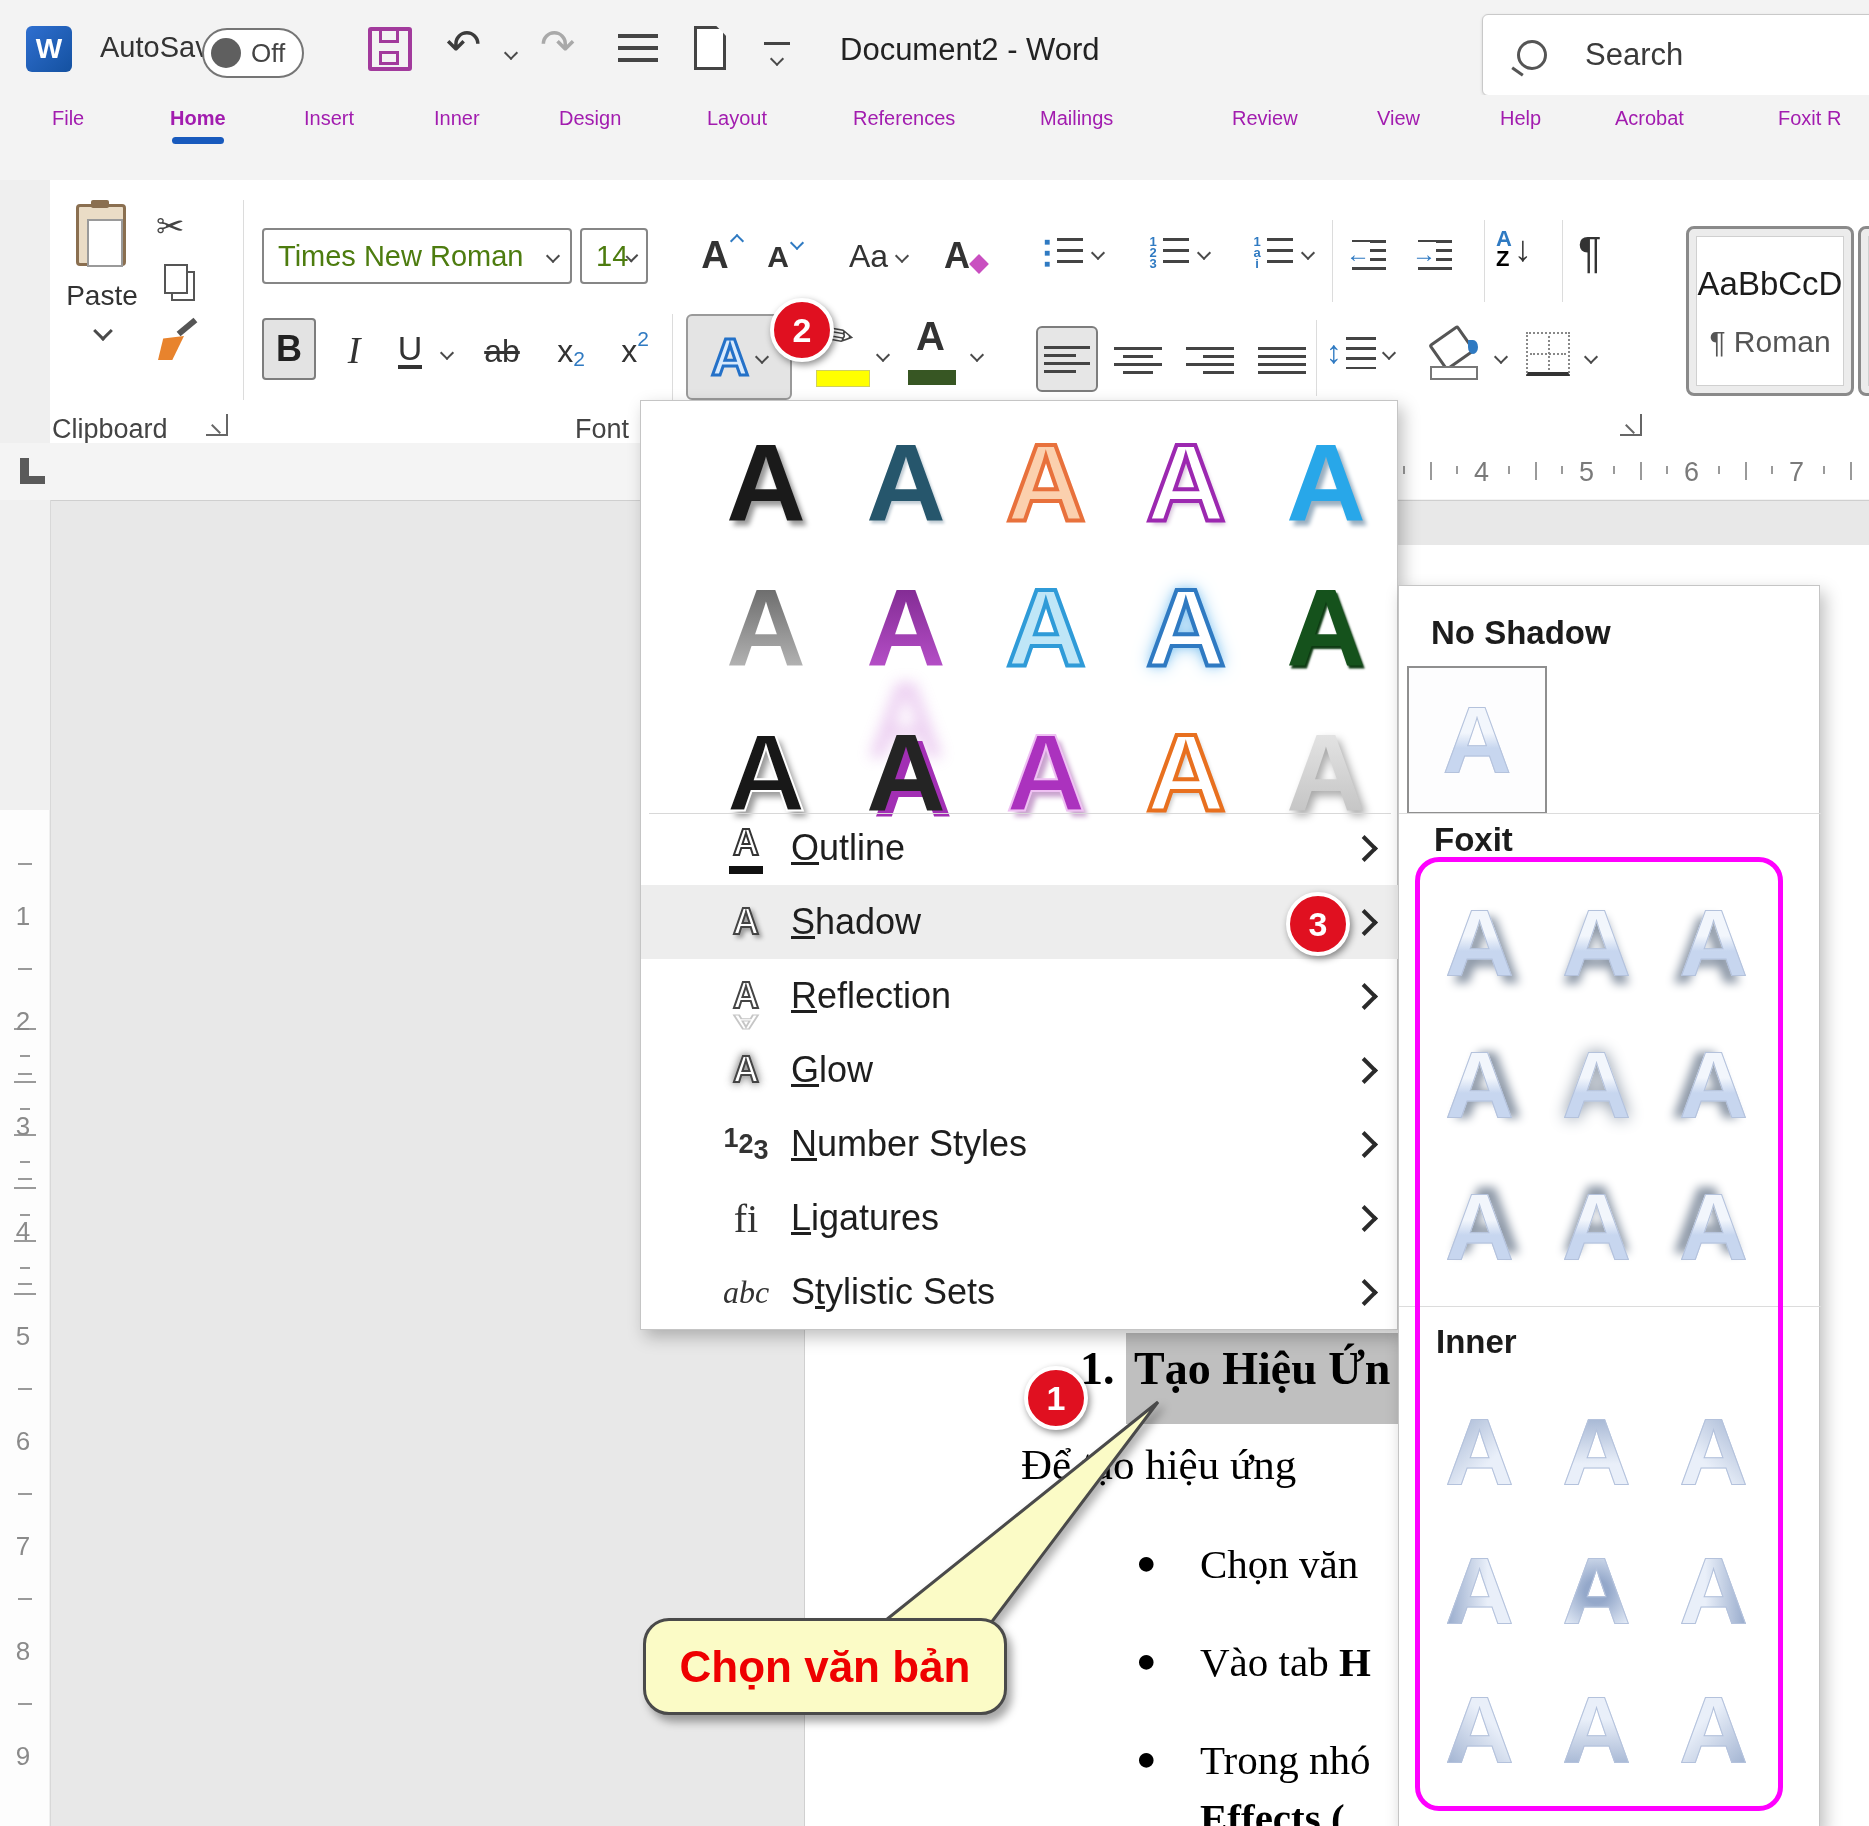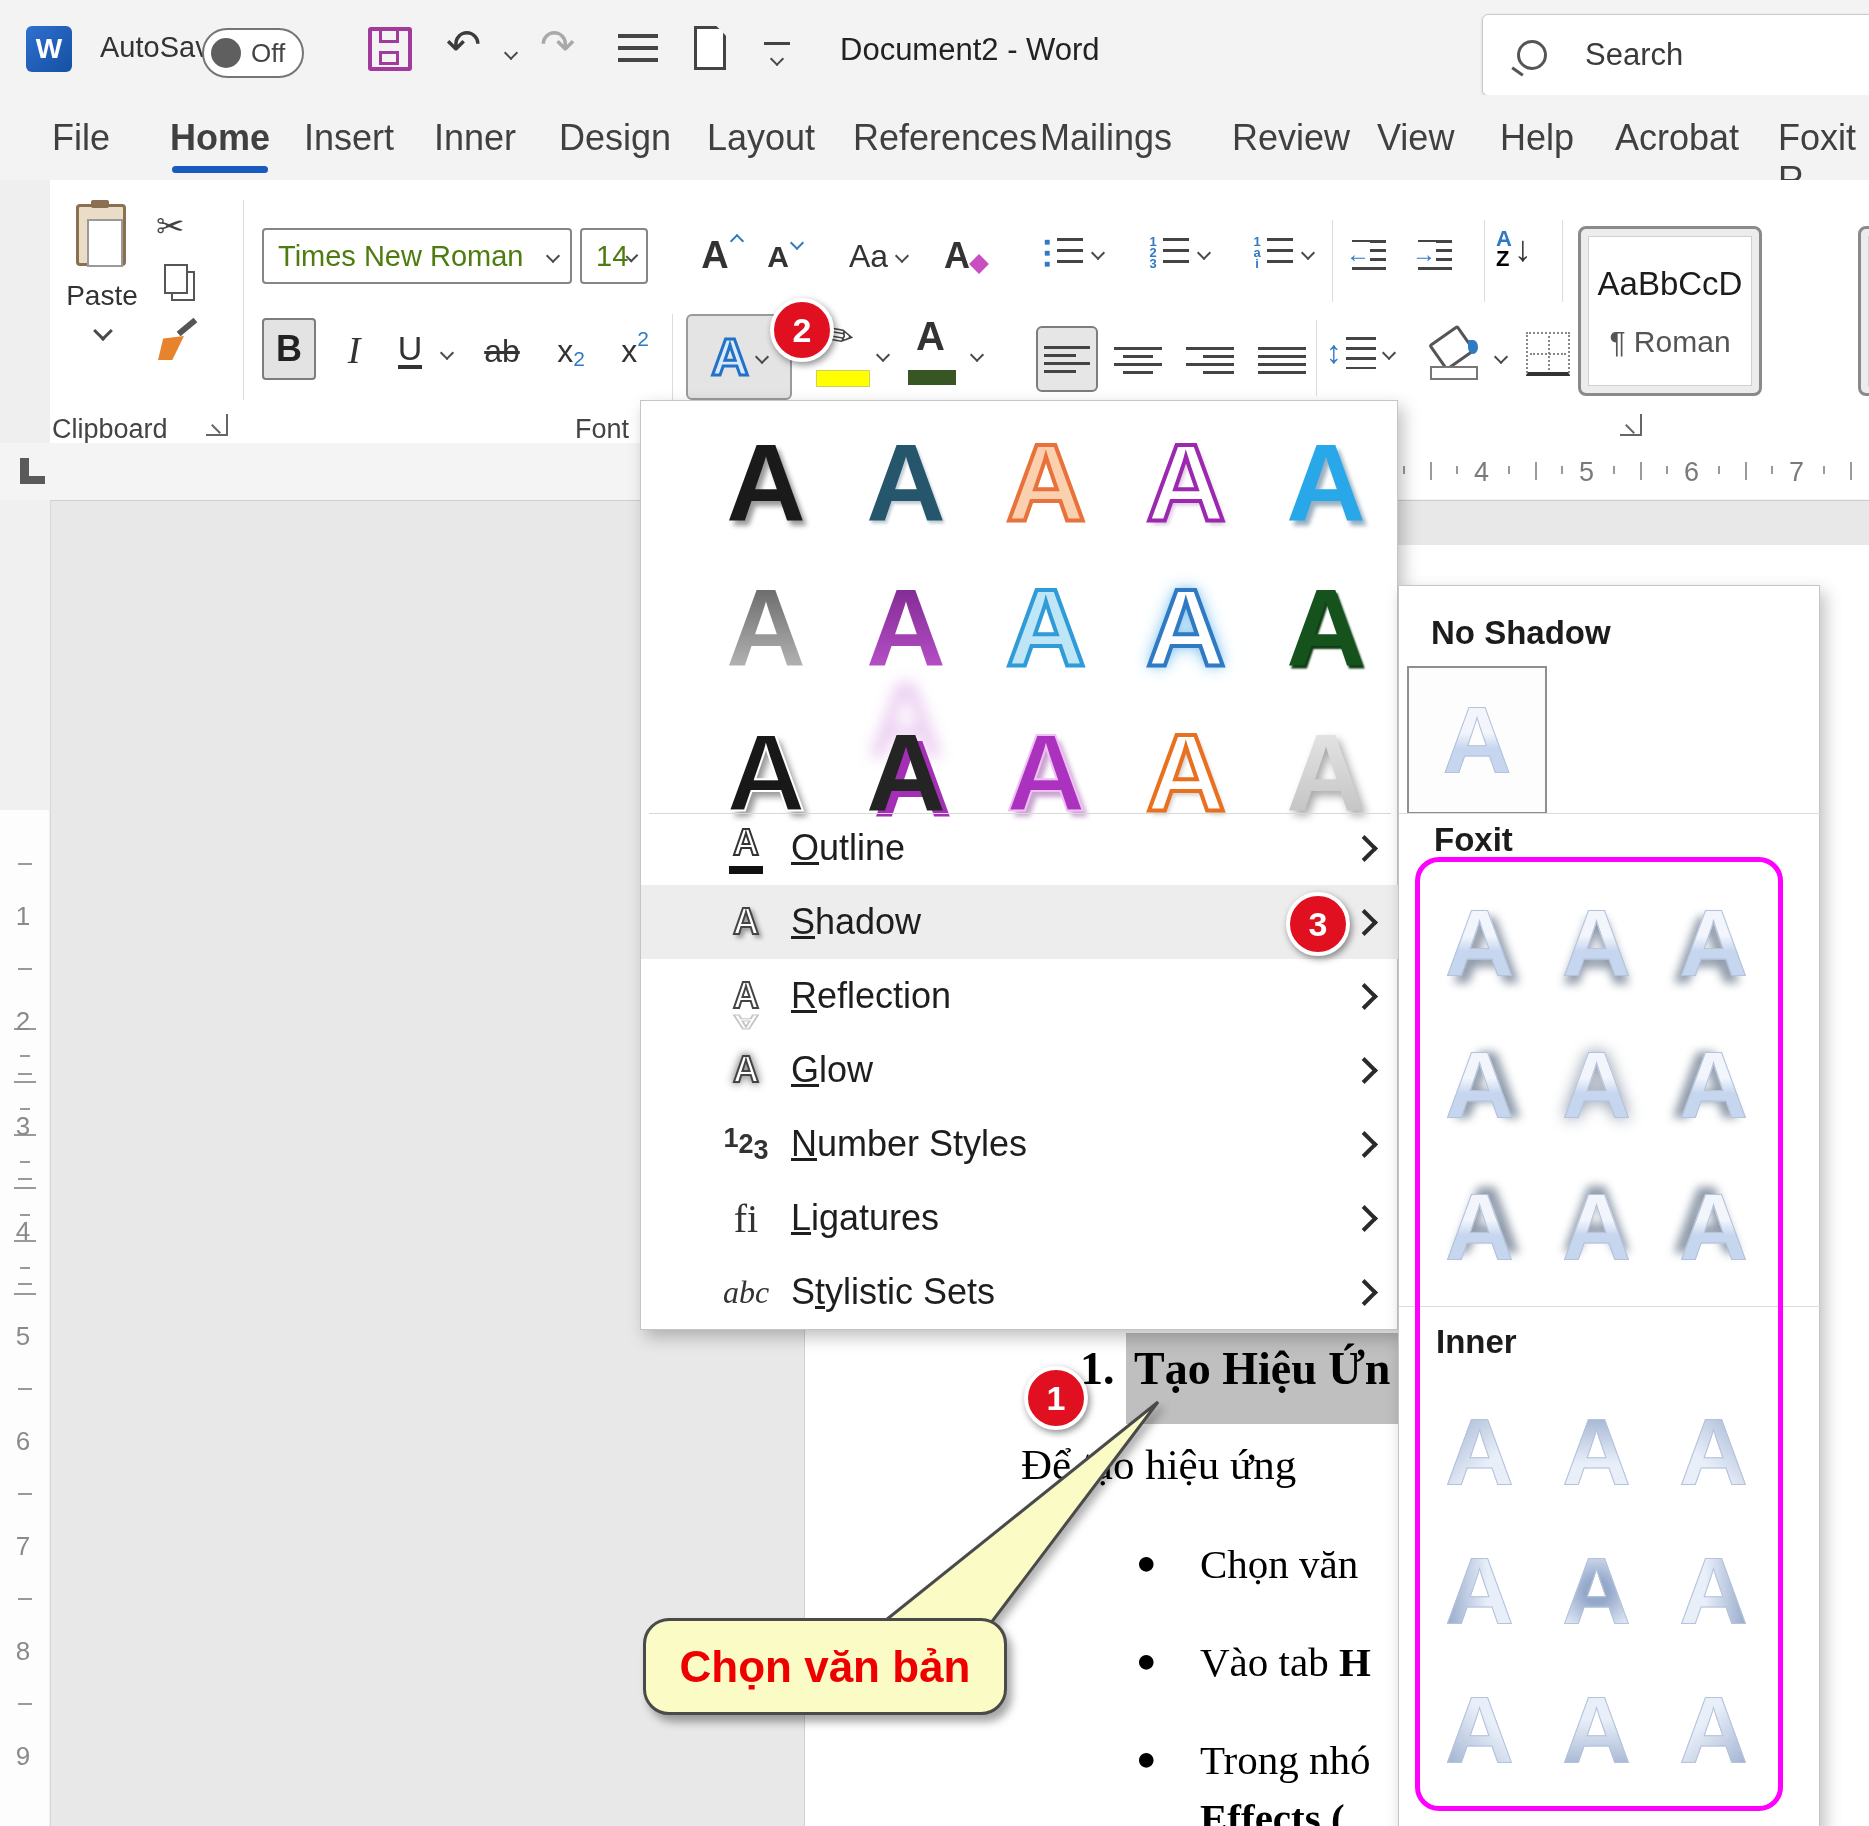--- a/index.html
+++ b/index.html
@@ -25,21 +25,21 @@
   .newdoc{position:absolute;left:694px;top:26px;width:32px;height:44px;border:3px solid #444;background:#fff;box-sizing:border-box;clip-path:polygon(0 0,70% 0,100% 22%,100% 100%,0 100%)}
   .qmore{position:absolute;left:764px;top:42px;width:26px;text-align:center}
   .qmore i{display:block;height:3px;background:#444;margin-bottom:5px}
   .doc-title{position:absolute;left:840px;top:32px;font-size:31px;color:#222}
   .searchbox{position:absolute;left:1482px;top:14px;width:400px;height:80px;background:#fff;border:1px solid #c9c9c9;border-radius:6px;box-shadow:0 1px 3px rgba(0,0,0,.12);display:flex;align-items:center}
   .mag{width:24px;height:24px;border:3px solid #555;border-radius:50%;margin-left:34px;position:relative}
   .mag:after{content:"";position:absolute;left:-9px;bottom:-6px;width:13px;height:3px;background:#555;transform:rotate(35deg)}
   .search-txt{font-size:31px;color:#3a3a3a;margin-left:38px}
   
   .tabsrow{position:absolute;left:0;top:95px;width:1869px;height:85px;background:#f3f3f3}
-  .tab{position:absolute;top:22px;font-size:36px;color:#404040;padding-bottom:14px}
+  .tab{position:absolute;top:12px;font-size:20px;color:#a21caf;padding-bottom:14px}
   .tab.active{font-weight:bold}
   .tab.active:after{content:"";position:absolute;left:2px;right:2px;bottom:0;height:7px;border-radius:4px;background:#185abd}
   
   .ribbon{position:absolute;left:0;top:180px;width:1869px;height:263px;background:#fff;border-bottom:1px solid #d5d5d5}
   .ribbon-notch{position:absolute;left:0;top:180px;width:50px;height:263px;background:#efefef}
   .gsep{position:absolute;top:200px;width:1px;height:200px;background:#dcdcdc}
   .glabel{position:absolute;top:414px;font-size:27px;color:#444}
   .launcher{position:absolute;width:20px;height:20px;border-left:2px solid #666;border-top:2px solid #666;transform:rotate(180deg)}
   .launcher:after{content:"";position:absolute;left:4px;top:4px;width:12px;height:2px;background:#666;transform:rotate(45deg)}
   .paste-btn{position:absolute;left:60px;top:196px;width:84px;height:186px;border-radius:6px}
@@ -392,21 +392,21 @@
   <div class="bucket" style="left:1430px;top:330px;width:52px;height:54px">
       <span class="cup"></span>
       <span class="drop"></span>
       <span class="bar"></span>
     </div>
   <span class="cv sm" style="position:absolute;left:1496px;top:352px"></span>
   <div class="bordersic" style="left:1526px;top:332px"></div>
   <span class="cv sm" style="position:absolute;left:1586px;top:352px"></span>
   <div class="launcher" style="left:1620px;top:414px"></div>
 
-  <div class="chip" style="left:1578px;top:226px;width:184px;height:170px">
+  <div class="chip" style="left:1686px;top:226px;width:168px;height:170px">
     <div class="card">
       <div class="prev">AaBbCcD</div>
       <div class="nm">¶ Roman</div>
     </div>
   </div>
   <div class="chip" style="left:1858px;top:226px;width:40px;height:170px">
     <div class="card"></div>
   </div>
 
   <div class="hruler">

